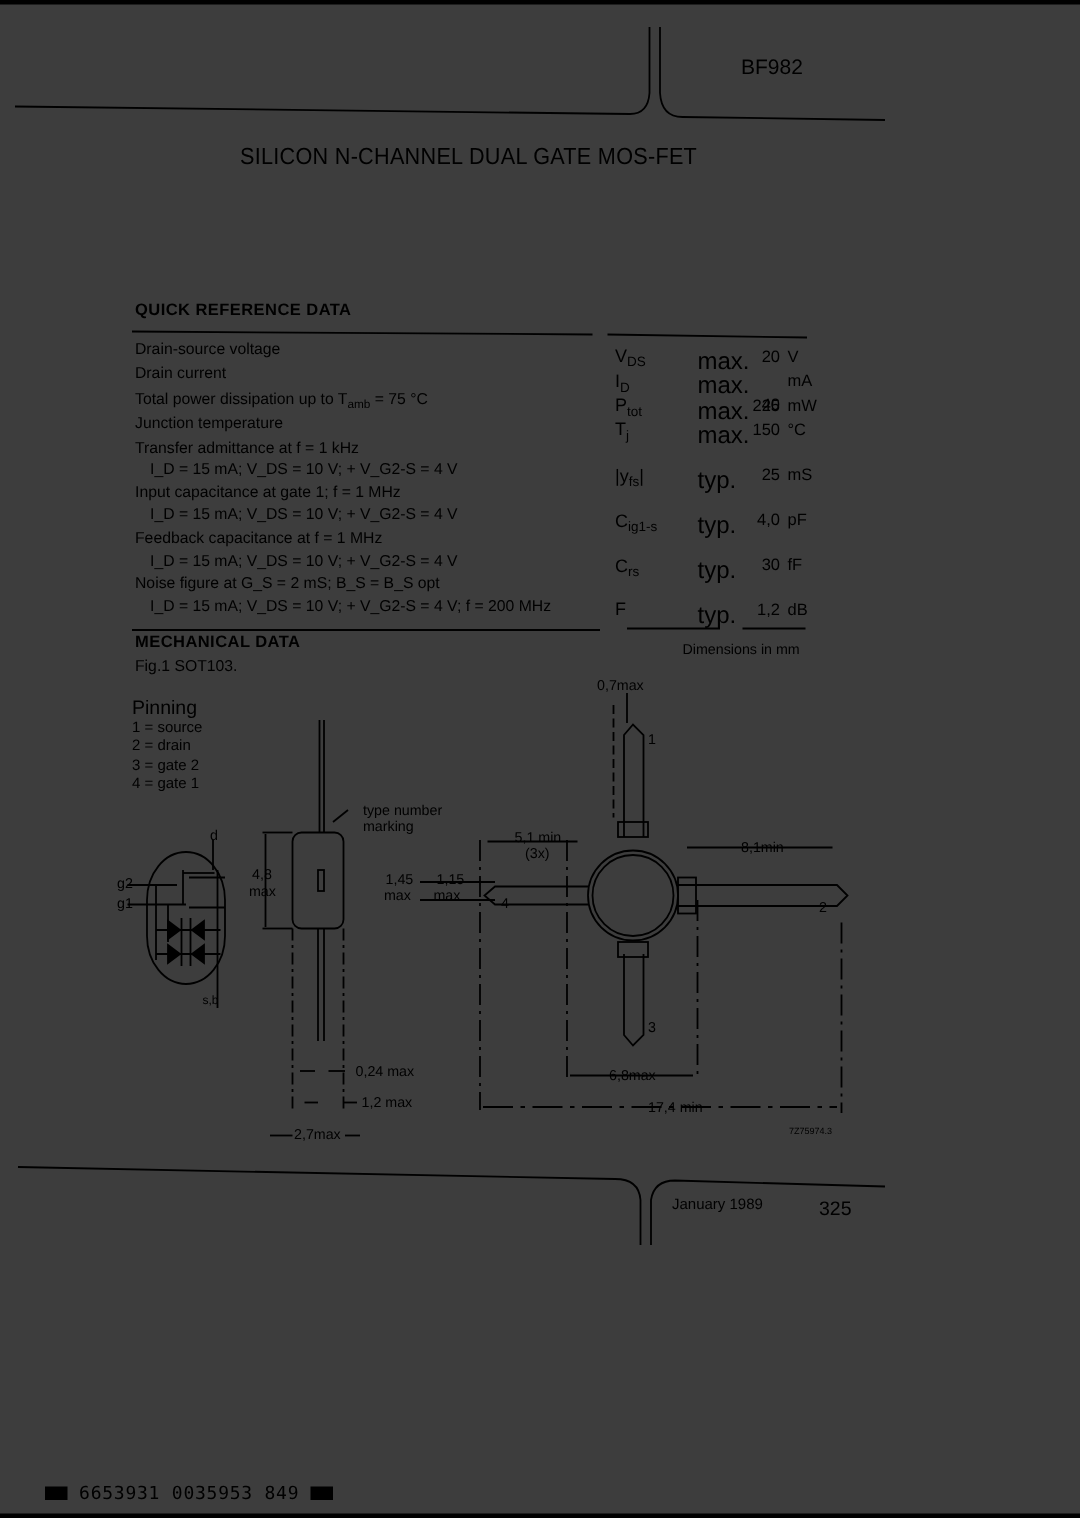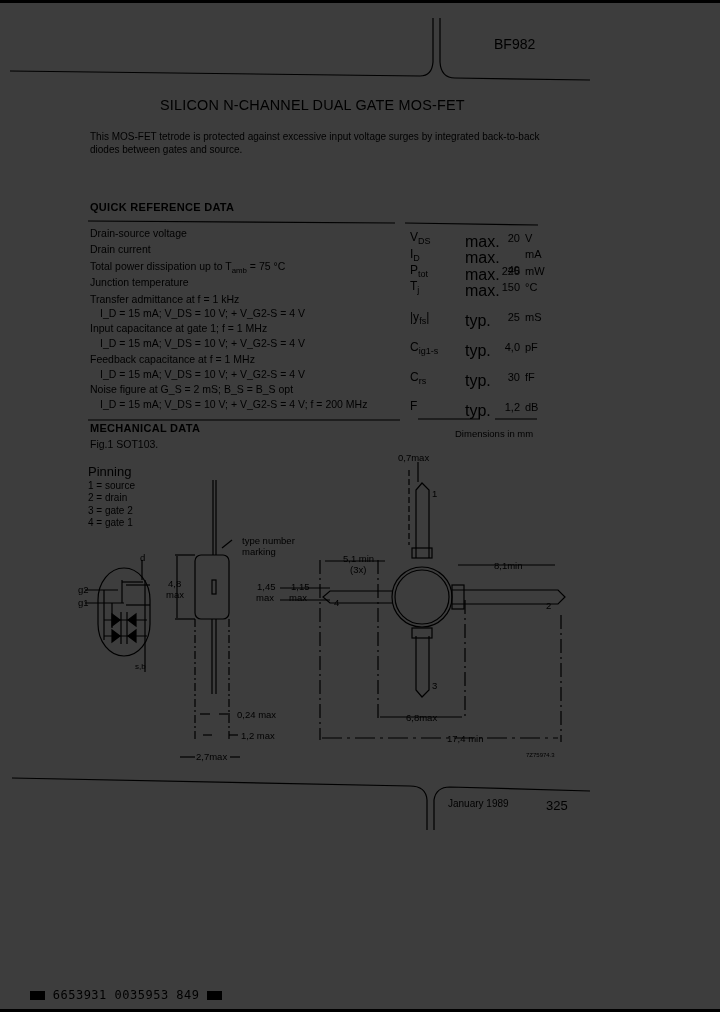--- a/index.html
+++ b/index.html
@@ -125,21 +125,20 @@
 
     <path d="M12 778 L410 786 Q426 786 427 800 L427 830"></path>
     <path d="M434 830 L434 800 Q436 787 450 787 L590 791"></path>
   </g>
 </svg>
 
 <div class="abs part-no">BF982</div>
 <div class="abs title">SILICON N-CHANNEL DUAL GATE MOS-FET</div>
 
 <div class="abs desc">
-  <p>This MOS-FET tetrode is protected against excessive input voltage surges by integrated back-to-back diodes between gates and source.</p>
 </div>
 
 <div class="abs section qrd-title">QUICK REFERENCE DATA</div>
 
 <div>
 
   <div class="abs qrow qlabel" style="top:227px">Drain-source voltage</div>
   <div class="abs qrow qsym" style="top:230px"><span>V</span><sub>DS</sub></div>
   <div class="abs qrow qqual" style="top:233px">max.</div>
   <div class="abs qrow qval" style="top:232px">20</div>
@@ -224,21 +223,21 @@
 
 <div class="abs small" style="left:432px; top:488px">1</div>
 <div class="abs small" style="left:546px; top:600px">2</div>
 <div class="abs small" style="left:432px; top:680px">3</div>
 <div class="abs small" style="left:334px; top:597px">4</div>
 
 <div class="abs small" style="left:237px; top:709px">0,24 max</div>
 <div class="abs small" style="left:241px; top:730px">1,2 max</div>
 <div class="abs small" style="left:196px; top:751px">2,7max</div>
 <div class="abs small" style="left:406px; top:712px">6,8max</div>
-<div class="abs small" style="left:447px; top:733px">17,4 min</div>
+<div class="abs small" style="left:432px; top:733px">17,4 min</div>
 <div class="abs" style="left:526px; top:752px; font-size:6px">7Z75974.3</div>
 
 <div class="abs footer-date">January 1989</div>
 <div class="abs footer-page">325</div>
 
 <div class="abs barcode">
   <span class="blk"></span>
   <span>6653931 0035953 849</span>
   <span class="blk"></span>
 </div>

